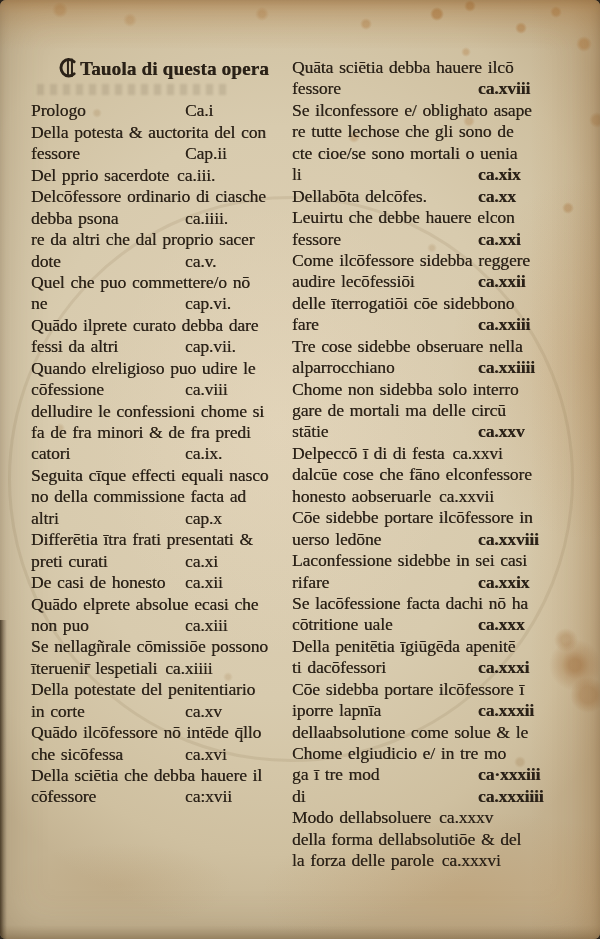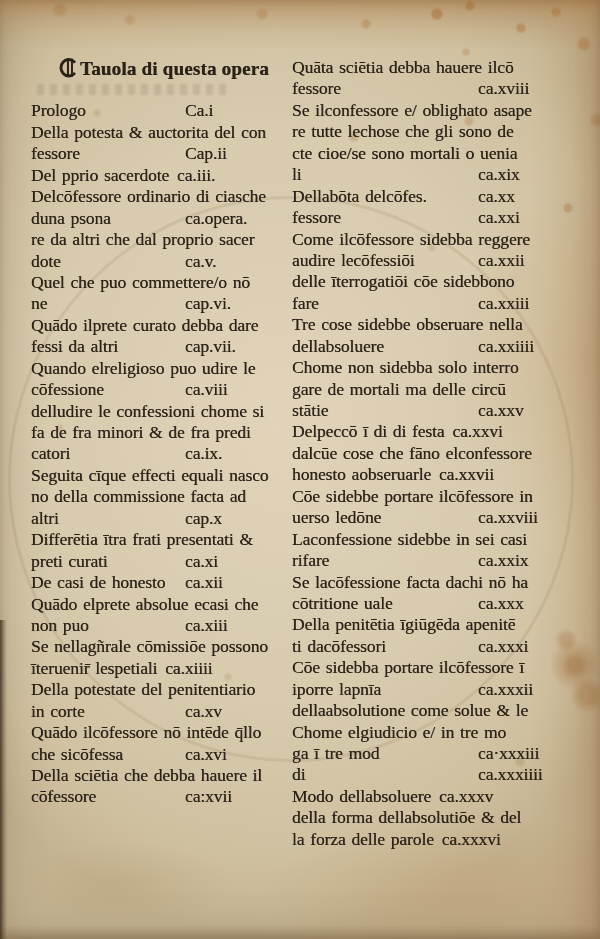--- a/index.html
+++ b/index.html
@@ -4,20 +4,21 @@
 <style>
   html,body{margin:0;padding:0;background:#2b241c;}
   .page{
     position:relative;
     width:600px;height:939px;
     overflow:hidden;
     background:
       radial-gradient(ellipse 420px 520px at 46% 44%, #decfb4 0%, #d8cbae 55%, #cfc0a0 85%, #c4b392 100%);
     font-family:"Liberation Serif","DejaVu Serif",serif;
     color:var(--ink,#2a2117);
+    border-radius:6px;
   }
   .page::after{
     content:"";position:absolute;inset:0;pointer-events:none;
     box-shadow:
       inset 0 0 46px rgba(96,74,42,.30),
       inset 0 0 8px rgba(80,60,30,.22);
   }
   
   .stains{
     position:absolute;inset:0;pointer-events:none;
@@ -68,21 +69,21 @@
   .col-right{left:292px;width:283px;}
   .line{
     position:relative;height:21.45px;line-height:21.45px;
     white-space:nowrap;
     font-size:17.5px;letter-spacing:-0.1px;word-spacing:1.5px;
     text-shadow:0.35px 0.2px 0.35px rgba(42,33,23,.65);
   }
   .line .r{font-size:17.5px;}
   .line.tab .r{position:absolute;}
   .col-left .line.tab .r{left:154px;}
-  .col-right .line.tab .r{left:186px;}
+  .col-right .line.tab .r{left:186px;font-weight:bold;}
   .line.inline .r{margin-left:.45em;text-align:right;}
   .toc-header{
     height:22px;line-height:22px;white-space:nowrap;
     padding-left:26px;font-size:19px;font-weight:bold;
     letter-spacing:.2px;
     text-shadow:0.4px 0.3px 0.4px rgba(42,33,23,.75);
   }
   .toc-header .cap-mark{vertical-align:-3px;margin-right:3px;}
   .ghost-line{
     height:21.45px;position:relative;
@@ -109,21 +110,21 @@
         <line x1="15.2" y1="1.8" x2="15.2" y2="20.6" stroke="#2a2117" stroke-width="2.1"></line>
       </svg><span>Tauola di questa opera</span>
     </div>
     <div class="ghost-line"></div>
     <div class="lines" id="col-left">
         <div class="line tab"><span class="t">Prologo</span><span class="r">Ca.i</span></div>
         <div class="line"><span class="t">Della potesta &amp; auctorita del con</span></div>
         <div class="line tab"><span class="t">fessore</span><span class="r">Cap.ii</span></div>
         <div class="line inline"><span class="t">Del pprio sacerdote</span><span class="r">ca.iii.</span></div>
         <div class="line"><span class="t">Delcōfessore ordinario di ciasche</span></div>
-        <div class="line tab"><span class="t">duna psona</span><span class="r">ca.opera.</span></div>
+        <div class="line tab"><span class="t">debba psona</span><span class="r">ca.iiii.</span></div>
         <div class="line"><span class="t">re da altri che dal proprio sacer</span></div>
         <div class="line tab"><span class="t">dote</span><span class="r">ca.v.</span></div>
         <div class="line"><span class="t">Quel che puo commettere/o nō</span></div>
         <div class="line tab"><span class="t">ne</span><span class="r">cap.vi.</span></div>
         <div class="line"><span class="t">Quādo ilprete curato debba dare</span></div>
         <div class="line tab"><span class="t">fessi da altri</span><span class="r">cap.vii.</span></div>
         <div class="line"><span class="t">Quando elreligioso puo udire le</span></div>
         <div class="line tab"><span class="t">cōfessione</span><span class="r">ca.viii</span></div>
         <div class="line"><span class="t">delludire le confessioni chome si</span></div>
         <div class="line"><span class="t">fa de fra minori &amp; de fra predi</span></div>
@@ -149,27 +150,28 @@
 
   <div class="col col-right">
     <div class="lines" id="col-right">
         <div class="line"><span class="t">Quāta sciētia debba hauere ilcō</span></div>
         <div class="line tab"><span class="t">fessore</span><span class="r">ca.xviii</span></div>
         <div class="line"><span class="t">Se ilconfessore e/ oblighato asape</span></div>
         <div class="line"><span class="t">re tutte lechose che gli sono de</span></div>
         <div class="line"><span class="t">cte cioe/se sono mortali o uenia</span></div>
         <div class="line tab"><span class="t">li</span><span class="r">ca.xix</span></div>
         <div class="line tab"><span class="t">Dellabōta delcōfes.</span><span class="r">ca.xx</span></div>
+        <div class="line"><span class="t">Leuirtu che debbe hauere elcon</span></div>
         <div class="line tab"><span class="t">fessore</span><span class="r">ca.xxi</span></div>
         <div class="line"><span class="t">Come ilcōfessore sidebba reggere</span></div>
         <div class="line tab"><span class="t">audire lecōfessiōi</span><span class="r">ca.xxii</span></div>
         <div class="line"><span class="t">delle īterrogatiōi cōe sidebbono</span></div>
         <div class="line tab"><span class="t">fare</span><span class="r">ca.xxiii</span></div>
         <div class="line"><span class="t">Tre cose sidebbe obseruare nella</span></div>
-        <div class="line tab"><span class="t">dellabsoluere</span><span class="r">ca.xxiiii</span></div>
+        <div class="line tab"><span class="t">alparrocchiano</span><span class="r">ca.xxiiii</span></div>
         <div class="line"><span class="t">Chome non sidebba solo interro</span></div>
         <div class="line"><span class="t">gare de mortali ma delle circū</span></div>
         <div class="line tab"><span class="t">stātie</span><span class="r">ca.xxv</span></div>
         <div class="line inline"><span class="t">Delpeccō ī di di festa</span><span class="r">ca.xxvi</span></div>
         <div class="line"><span class="t">dalcūe cose che fāno elconfessore</span></div>
         <div class="line inline"><span class="t">honesto aobseruarle</span><span class="r">ca.xxvii</span></div>
         <div class="line"><span class="t">Cōe sidebbe portare ilcōfessore in</span></div>
         <div class="line tab"><span class="t">uerso ledōne</span><span class="r">ca.xxviii</span></div>
         <div class="line"><span class="t">Laconfessione sidebbe in sei casi</span></div>
         <div class="line tab"><span class="t">rifare</span><span class="r">ca.xxix</span></div>

